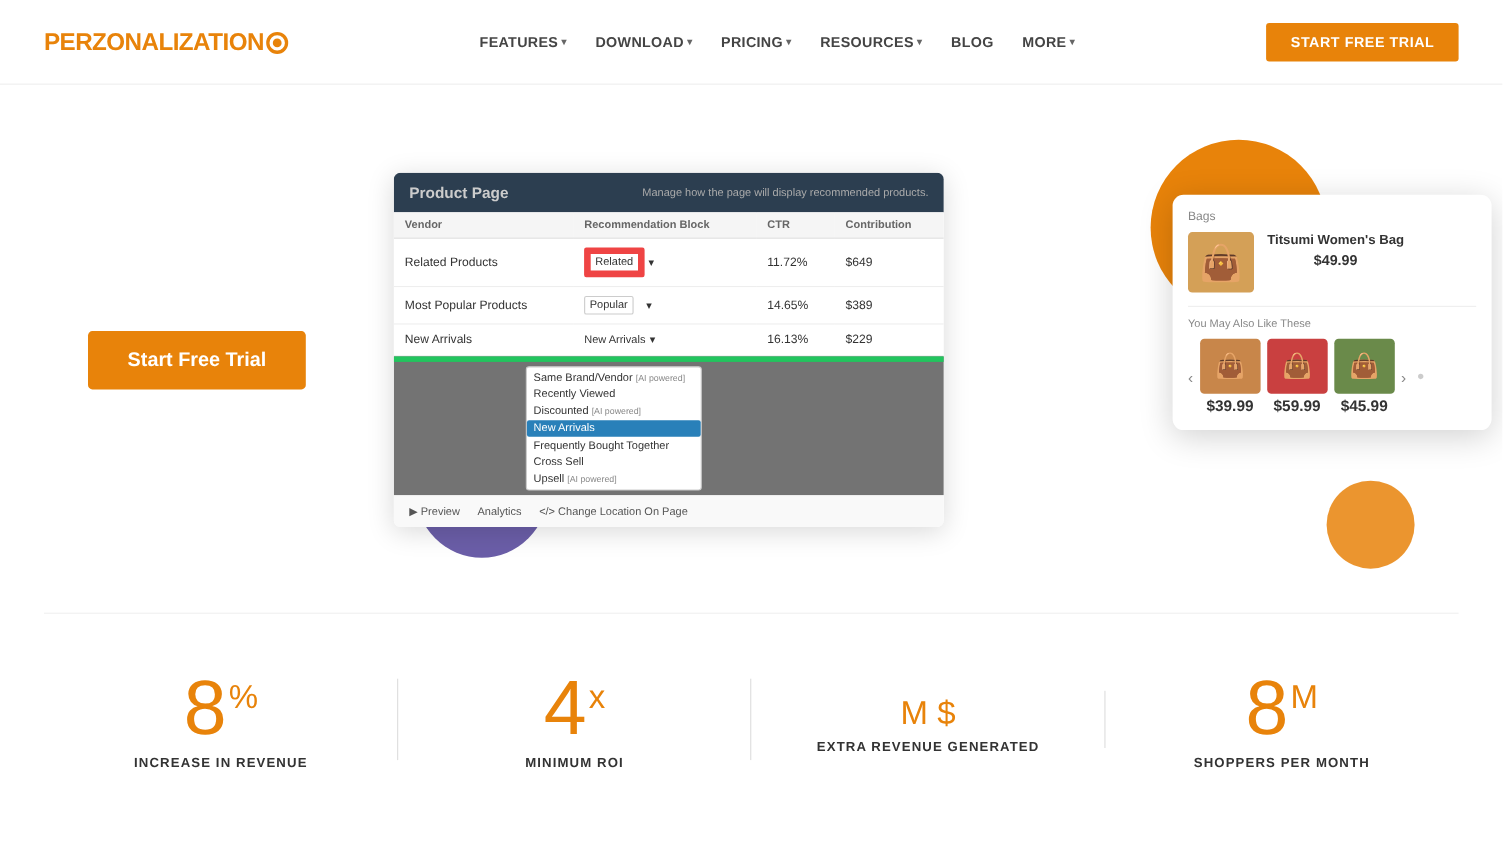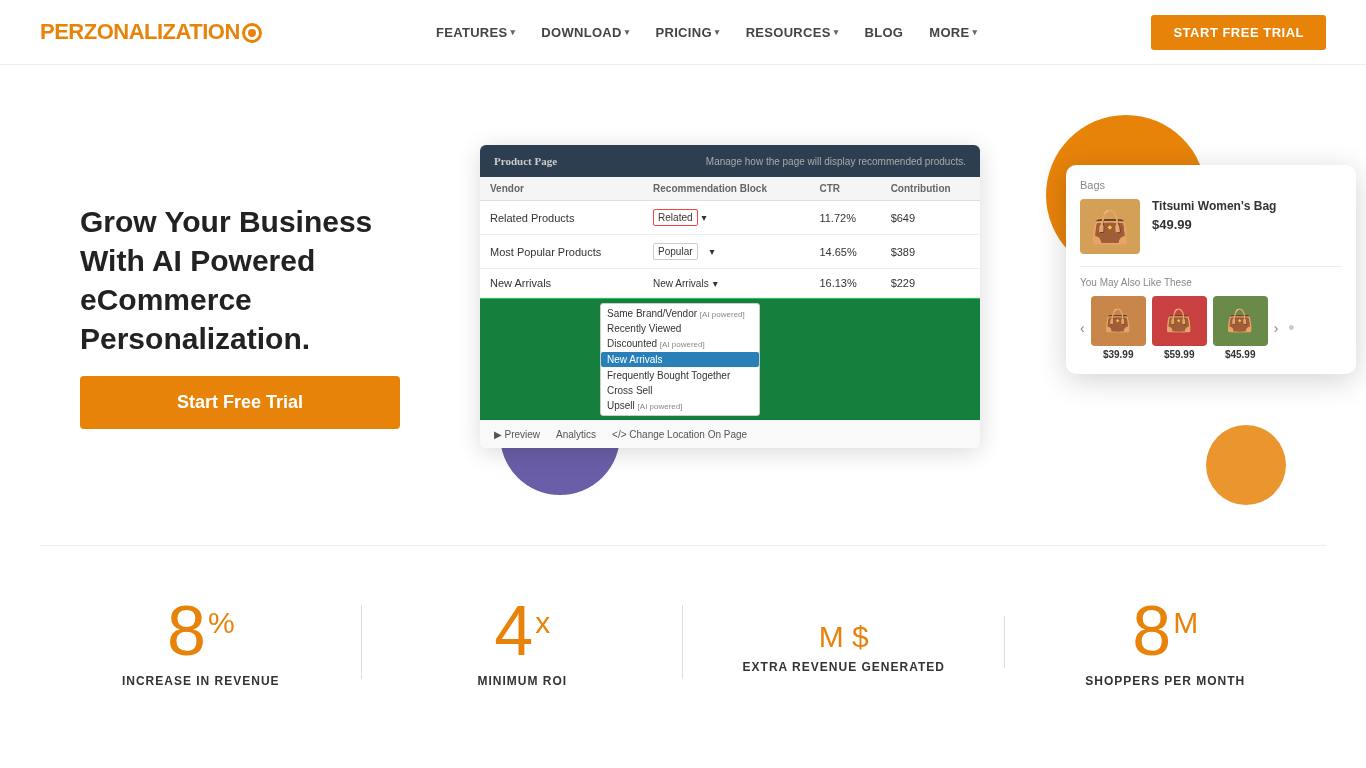--- a/index.html
+++ b/index.html
@@ -1,21 +1,21 @@
 <!DOCTYPE html>
 <html><head>
   <meta charset="utf-8">
   <style>
     * { margin: 0; padding: 0; box-sizing: border-box; }
     body { font-family: 'Arial', sans-serif; color: #333; overflow-x: hidden; background: #fff; }
 
     
     nav {
       display: flex; align-items: center; justify-content: space-between;
-      padding: 0 40px; height: 65px; border-bottom: 1px solid #eee;
+      padding: 0 40px; height: 77px; border-bottom: 1px solid #eee;
       position: sticky; top: 0; background: #fff; z-index: 100;
     }
     .logo { display: flex; align-items: center; }
     .logo-text { font-size: 22px; font-weight: 900; color: #e8830a; letter-spacing: -0.5px; text-transform: uppercase; }
     .logo-icon { display: inline-block; width: 20px; height: 20px; border: 3px solid #e8830a; border-radius: 50%; margin-left: 2px; position: relative; top: 1px; }
     .logo-icon::after { content: ''; display: block; width: 8px; height: 8px; background: #e8830a; border-radius: 50%; position: absolute; top: 50%; left: 50%; transform: translate(-50%,-50%); }
     .nav-links { display: flex; align-items: center; gap: 6px; }
     .nav-item { display: flex; align-items: center; gap: 3px; padding: 8px 10px; font-size: 13px; font-weight: 600; color: #444; cursor: pointer; text-transform: uppercase; letter-spacing: 0.3px; }
     .nav-item .chevron { font-size: 9px; color: #666; }
     .nav-cta {
@@ -60,21 +60,21 @@
     
     .dashboard-mockup {
       position: absolute; left: 40px; top: 20px;
       width: 500px; background: #fff; border-radius: 6px;
       box-shadow: 0 4px 24px rgba(0,0,0,0.15); z-index: 2; overflow: hidden;
     }
     .dash-header {
       background: #2c3e50; color: #fff; padding: 10px 14px;
       display: flex; align-items: center; justify-content: space-between;
     }
-    .dash-header-title { font-size: 11px; font-weight: 600; color: #ccc; font-family: Liberation Serif, serif; }
+    .dash-header-title { font-size: 14px; font-weight: 600; color: #ccc; }
     .dash-header-desc { font-size: 10px; color: #aaa; }
     .dash-table { width: 100%; border-collapse: collapse; font-size: 11px; }
     .dash-table th { background: #f5f5f5; padding: 6px 10px; text-align: left; font-size: 10px; color: #666; border-bottom: 1px solid #e0e0e0; }
     .dash-table td { padding: 8px 10px; border-bottom: 1px solid #eee; }
     .dropdown-highlighted { background: #2980b9; color: #fff; padding: 2px 6px; border-radius: 2px; font-size: 10px; display: block; margin: 1px 0; }
     .dropdown-item { font-size: 10px; padding: 2px 6px; color: #333; }
     .dropdown-box {
       background: #fff; border: 1px solid #ccc; border-radius: 3px;
       font-size: 10px; position: relative; display: inline-block; padding: 2px 0;
     }
@@ -90,30 +90,30 @@
     
     .product-card {
       position: absolute; right: -30px; top: 40px;
       width: 290px; background: #fff; border-radius: 10px;
       box-shadow: 0 6px 30px rgba(0,0,0,0.18); z-index: 3; padding: 14px; overflow: hidden;
     }
     .product-card-title { font-size: 11px; color: #888; margin-bottom: 8px; }
     .product-main { display: flex; gap: 12px; align-items: flex-start; padding-bottom: 12px; border-bottom: 1px solid #eee; }
     .product-img { width: 60px; height: 55px; background: #d4a057; border-radius: 4px; display: flex; align-items: center; justify-content: center; }
     .product-info h3 { font-size: 12px; color: #333; margin-bottom: 4px; }
-    .product-info .price { font-size: 13px; font-weight: 700; color: #333; }
+    .product-info .price { font-size: 13px; font-weight: 700; color: #333; text-align: center; }
     .reco-section-title { font-size: 10px; color: #888; margin: 10px 0 8px; }
     .reco-items { display: flex; gap: 6px; align-items: center; }
     .reco-arrow { font-size: 14px; color: #888; cursor: pointer; }
     .reco-item { text-align: center; }
     .reco-item-img { width: 55px; height: 50px; border-radius: 4px; display: flex; align-items: center; justify-content: center; margin-bottom: 3px; }
     .reco-item-img.brown { background: #c8864a; }
     .reco-item-img.red { background: #c94040; }
     .reco-item-img.green { background: #6a8a4a; }
-    .reco-item .reco-price { font-size: 10px; color: #333; font-weight: 600; }
+    .reco-item .reco-price { font-size: 14px; color: #333; font-weight: 600; }
 
     
     .stats-section { padding: 50px 40px 40px; background: #fff; }
     .stats-headline {
       text-align: center; font-size: 26px; font-weight: 700;
       color: #e8830a; letter-spacing: 1px; margin-bottom: 40px;
     }
     .stats-row {
       display: flex; align-items: center; justify-content: center;
       gap: 0;
@@ -164,21 +164,20 @@
       <div class="nav-item">
         <span>MORE</span>
         <span class="chevron">▾</span>
       </div>
     </div>
   <button class="nav-cta">START FREE TRIAL</button>
 </nav>
 
 <section class="hero">
   <div class="hero-left">
-    <h1>Grow Your Business With AI Powered eCommerce Personalization.</h1>
     <button class="hero-cta">Start Free Trial</button>
   </div>
 
   <div class="hero-visual">
     <div class="circle-orange"></div>
     <div class="circle-purple"></div>
     <div class="circle-purple2"></div>
 
     <div class="dashboard-mockup">
       <div class="dash-header">
@@ -193,21 +192,21 @@
             <th>CTR</th>
             <th>Contribution</th>
           </tr>
         </thead>
         <tbody id="dash-tbody">
 
         <tr>
               <td>Related Products</td>
       <td>
                 <div style="display:flex;align-items:center;gap:4px;">
-                  <span style="font-size:10px;background:#fff;border:1px solid #ef4444;padding:2px 4px;border-radius:2px;">Related</span>
+                  <span style="font-size:10px;background:#fff;border:6px solid #ef4444;padding:2px 4px;border-radius:2px;">Related</span>
                   <span style="font-size:10px;">▾</span>
                 </div>
               </td>
       <td>11.72%</td>
       <td>$649</td>
             </tr>
             <tr>
               <td>Most Popular Products</td>
       <td>
                 <div style="display:flex;align-items:center;gap:12px;">
@@ -225,21 +224,21 @@
                   <span style="font-size:10px;">New Arrivals</span>
                   <span style="font-size:10px;">▾</span>
                 </div>
               </td>
       <td>16.13%</td>
       <td>$229</td>
             </tr>
           </tbody>
       </table>
 
-      <div style="padding: 4px 10px 4px 120px; background: #15803d; border-top: 1px solid #22c55e;">
+      <div style="padding: 4px 10px 4px 120px; background: #737373; border-top: 5px solid #22c55e;">
         <div class="dropdown-box" style="min-width: 160px;">
           <div class="dropdown-item">Same Brand/Vendor <span class="dropdown-badge">[AI powered]</span></div>
           <div class="dropdown-item">Recently Viewed</div>
           <div class="dropdown-item">Discounted <span class="dropdown-badge">[AI powered]</span></div>
           <div class="dropdown-highlighted">New Arrivals</div>
           <div class="dropdown-item">Frequently Bought Together</div>
           <div class="dropdown-item">Cross Sell</div>
           <div class="dropdown-item">Upsell <span class="dropdown-badge">[AI powered]</span></div>
         </div>
       </div>

